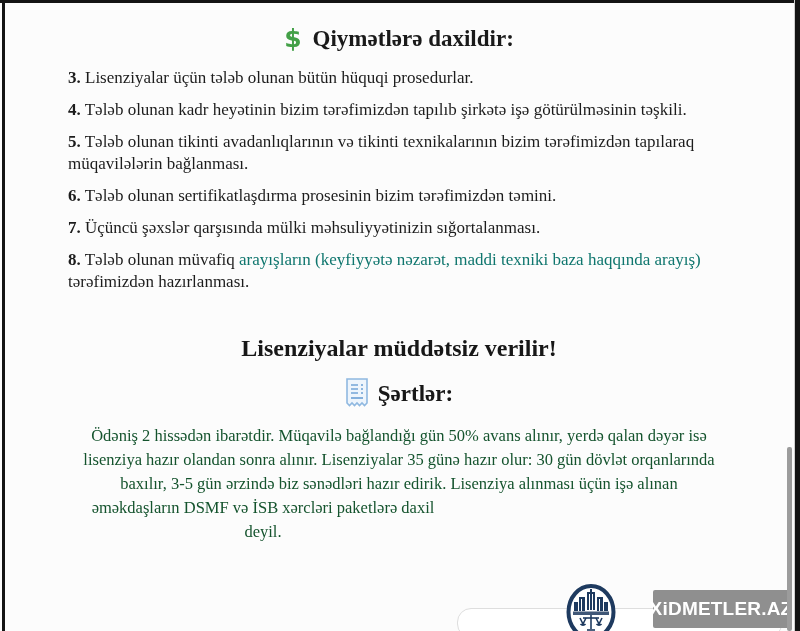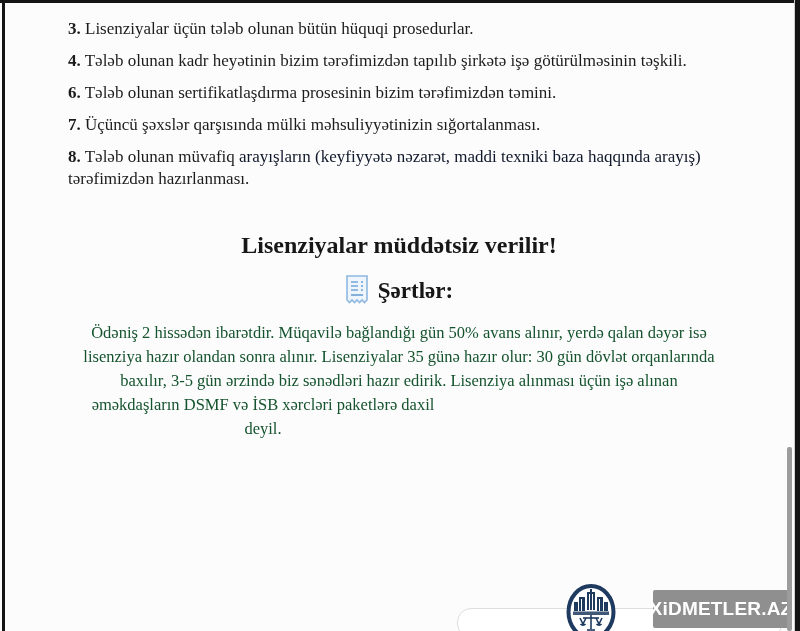--- a/index.html
+++ b/index.html
@@ -20,21 +20,21 @@
   .content { position:absolute; top:3px; left:5px; right:7px; bottom:0; }
 
   
   .title-row { text-align:center; padding-top:20px; font-size:23px; font-weight:bold; color:#1a1a1a; }
   .dollar { display:inline-block; font-family:"DejaVu Sans", sans-serif; font-size:25px; font-weight:bold; color:#43a047; margin-right:11px; transform:translateY(1px); }
 
   
   .list { margin:15px 58px 0 63px; }
   .item { font-size:17px; line-height:22px; margin-bottom:10px; color:#1c1c1c; }
   .item .num { font-weight:bold; }
-  .item .light { color:#0f172a; }
+  .item .light { color:#0f766e; }
 
   
   .subtitle { margin-top:42px; text-align:center; font-size:24px; font-weight:bold; color:#171717; }
   .terms-heading { margin-top:16px; text-align:center; font-size:23px; font-weight:bold; color:#171717; }
   .receipt-icon { display:inline-block; vertical-align:-6px; margin-right:9px; }
 
   
   .terms-text { margin-top:11px; font-size:16.5px; line-height:24px; text-align:center; color:#14532d; }
   .terms-line { white-space:nowrap; }
   .terms-narrow { width:516px; text-align:center; }
@@ -53,29 +53,36 @@
 </head>
 <body>
 
 <div class="bar-top"></div>
 <div class="bar-left"></div>
 <div class="bar-right"></div>
 <div class="scroll-thumb"></div>
 
 <div class="content">
 
+  <div class="title-row">
+    <span class="dollar">$</span><span>Qiymətlərə daxildir:</span>
+  </div>
 
   <div class="list">
     <div class="item">
       <span class="num">3.</span>
       <span>Lisenziyalar üçün tələb olunan bütün hüquqi prosedurlar.</span>
     </div>
     <div class="item">
       <span class="num">4.</span>
       <span>Tələb olunan kadr heyətinin bizim tərəfimizdən tapılıb şirkətə işə götürülməsinin təşkili.</span>
+    </div>
+    <div class="item">
+      <span class="num">5.</span>
+      <span>Tələb olunan tikinti avadanlıqlarının və tikinti texnikalarının bizim tərəfimizdən tapılaraq müqavilələrin bağlanması.</span>
     </div>
     <div class="item">
       <span class="num">6.</span>
       <span>Tələb olunan sertifikatlaşdırma prosesinin bizim tərəfimizdən təmini.</span>
     </div>
     <div class="item">
       <span class="num">7.</span>
       <span>Üçüncü şəxslər qarşısında mülki məhsuliyyətinizin sığortalanması.</span>
     </div>
     <div class="item">

